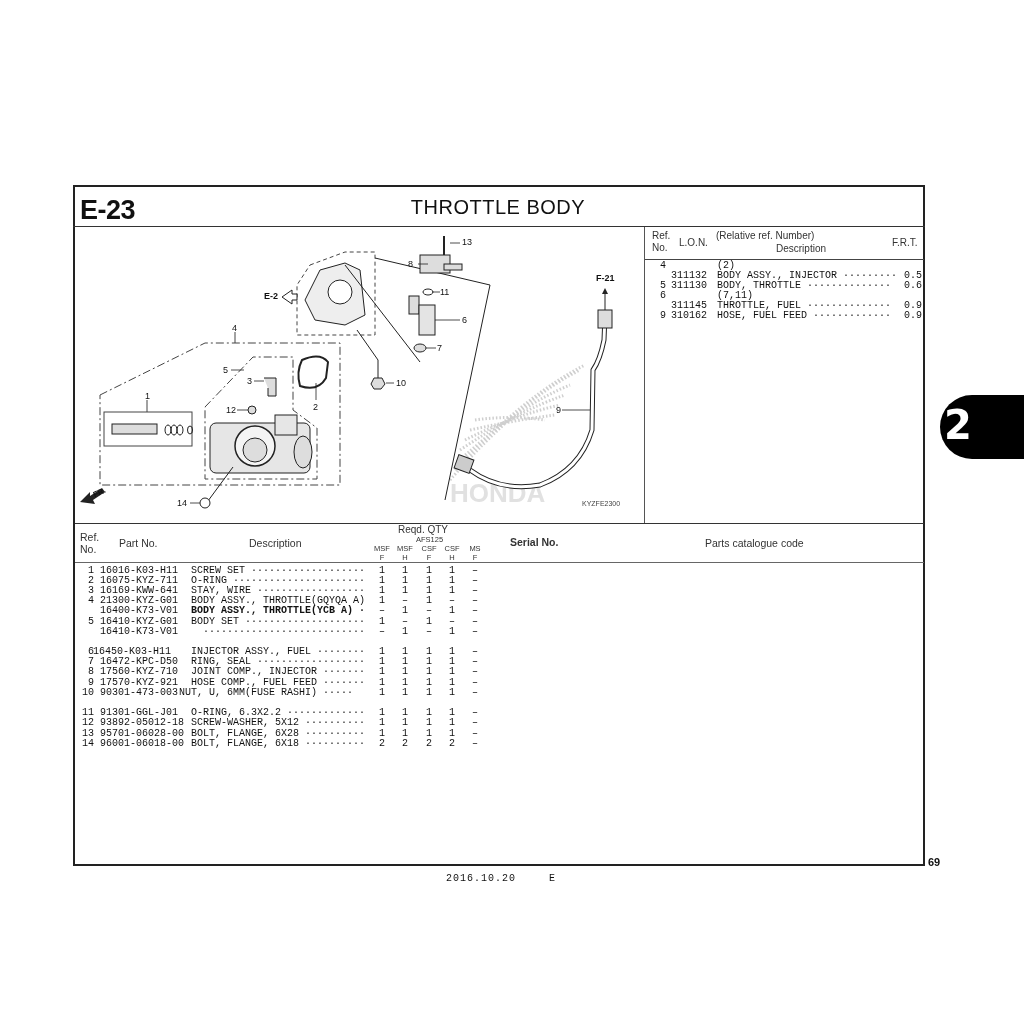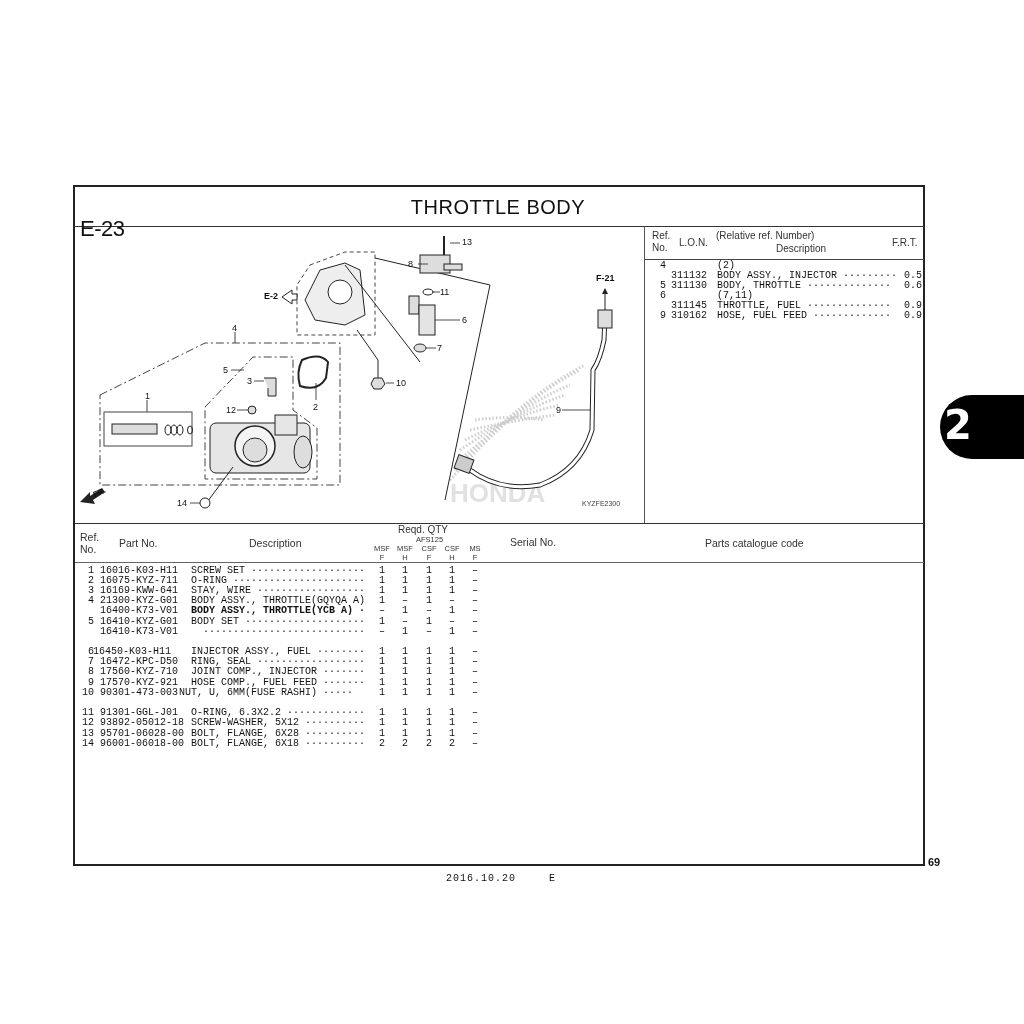--- a/index.html
+++ b/index.html
@@ -1,20 +1,20 @@
 <!DOCTYPE html>
 <html><head>
 <meta charset="utf-8">
 <style>
   html, body { margin:0; padding:0; background:#ffffff; }
   body { width:1024px; height:1024px; position:relative; overflow:hidden; font-family:"Liberation Sans", sans-serif; color:#111; }
   .abs { position:absolute; }
   #frame { left:73px; top:185px; width:852px; height:681px; border:2px solid #222; box-sizing:border-box; }
   #title-bar { left:73px; top:185px; width:852px; height:42px; border-bottom:1.5px solid #333; box-sizing:border-box; }
-  #section-code { left:80px; top:195px; font-size:22px; font-weight:normal; letter-spacing:-0.5px;margin-top:21px; }
+  #section-code { left:80px; top:195px; font-size:27px; font-weight:bold; letter-spacing:-0.5px; }
   #page-title { left:0; width:996px; top:196px; text-align:center; font-size:20px; letter-spacing:0.5px; }
   #diagram-area { left:75px; top:227px; width:569px; height:296px; }
   #info-divider { left:644px; top:227px; width:1px; height:296px; background:#555; }
   #info-header { left:645px; top:227px; width:279px; height:33px; border-bottom:1.5px solid #444; box-sizing:border-box; font-size:10px; color:#333; }
   .mono { font-family:"Liberation Mono", "DejaVu Sans Mono", monospace; }
   .info-row { position:absolute; left:654px; font-size:10px; white-space:pre; line-height:10px; }
   #parts-header { left:75px; top:523px; width:849px; height:40px; border-top:1.5px solid #333; border-bottom:1.5px solid #666; box-sizing:border-box; font-size:10.5px; color:#333; }
   .ph { position:absolute; white-space:nowrap; }
   .qh { position:absolute; font-size:7.5px; text-align:center; width:22px; }
   .prow { position:absolute; font-size:10px; line-height:10px; white-space:pre; }
@@ -181,21 +181,21 @@
   <span class="qh" style="left:296px;top:20px;">MSF</span>
   <span class="qh" style="left:296px;top:29px;">F</span>
   <span class="qh" style="left:319px;top:20px;">MSF</span>
   <span class="qh" style="left:319px;top:29px;">H</span>
   <span class="qh" style="left:343px;top:20px;">CSF</span>
   <span class="qh" style="left:343px;top:29px;">F</span>
   <span class="qh" style="left:366px;top:20px;">CSF</span>
   <span class="qh" style="left:366px;top:29px;">H</span>
   <span class="qh" style="left:389px;top:20px;">MS</span>
   <span class="qh" style="left:389px;top:29px;">F</span>
-  <span class="ph" style="left:435px;top:12px;">Serial No.</span>
+  <span class="ph" style="left:435px;top:12px;font-weight:bold;">Serial No.</span>
   <span class="ph" style="left:630px;top:13px;">Parts catalogue code</span>
 </div>
 
 <div class="mono">
 
   <div class="abs" style="left:75px;top:566px;width:849px;height:10px;">
     <span class="prow" style="left:0;width:19px;text-align:right;">1</span>
       <span class="prow" style="left:25px;">16016-K03-H11</span>
       <span class="prow" style="left:116px;">SCREW SET ···················</span>
     <span class="qty" style="left:296px;">1</span>

